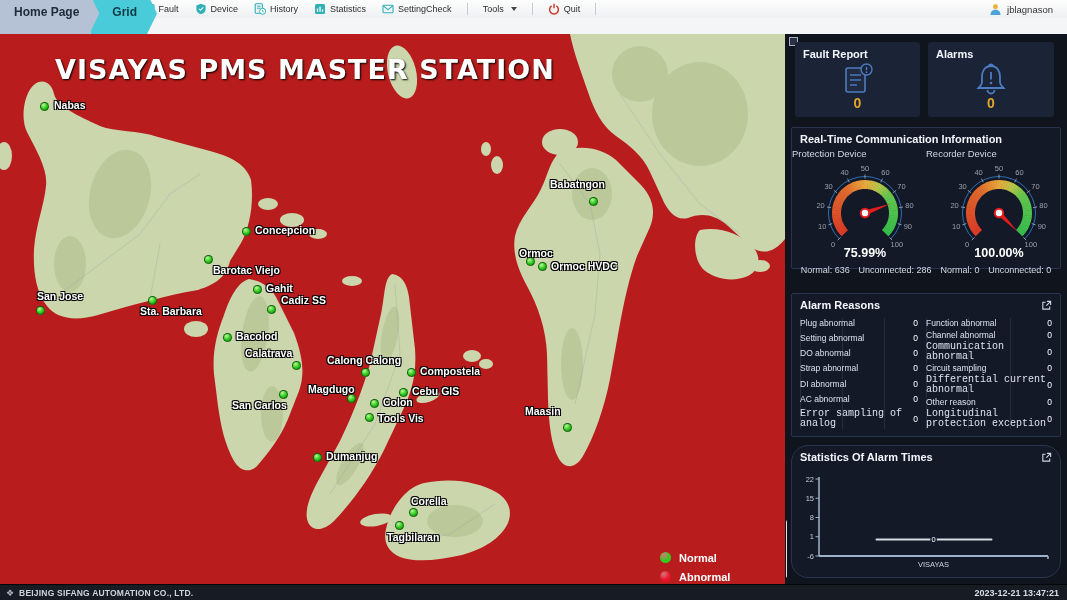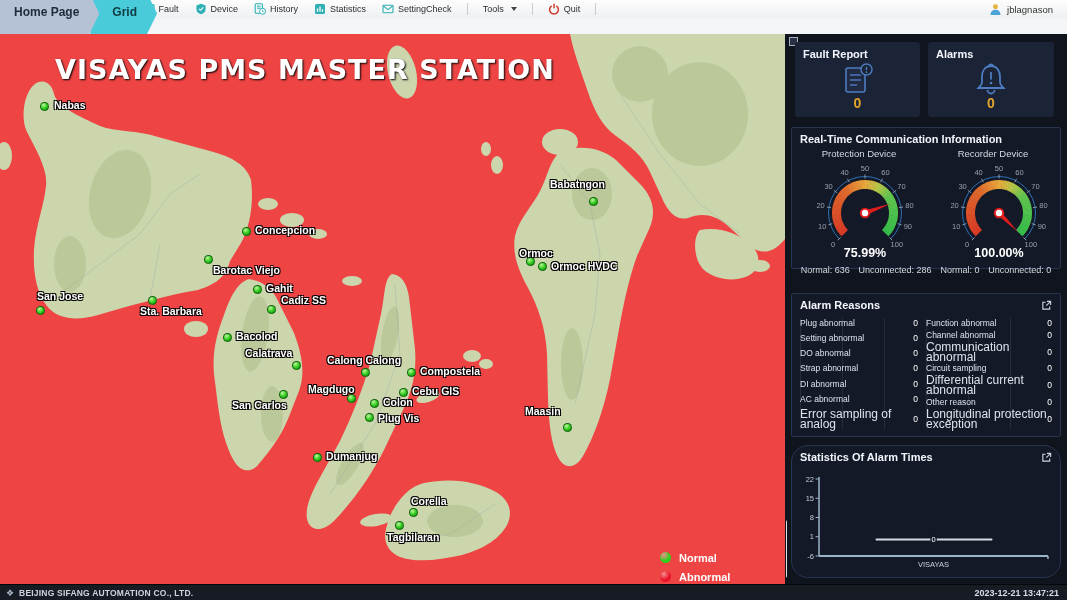--- a/index.html
+++ b/index.html
@@ -16,21 +16,21 @@
   #user-box{margin-left:auto;display:flex;align-items:center;gap:5px;padding-right:14px;font-size:9.5px;color:#333;}
   
   #tabbar{position:absolute;left:0;top:18px;width:1067px;height:16px;background:#f3f5f7;
     border-bottom:1px solid #6f94b5;display:flex;align-items:flex-end;}
   .tab{height:29px;line-height:15px;font-size:12px;font-weight:bold;padding:12px 20px 0 14px;
     clip-path:polygon(0 0,calc(100% - 10px) 0,100% 50%,calc(100% - 10px) 100%,0 100%);}
   .tab.home{background:#b5c1d5;color:#1e2b3a;z-index:2;position:relative;}
   .tab.grid{background:#49cbd9;color:#0e3a42;margin-left:-9px;padding-left:22px;z-index:1;position:relative;}
   
   #main{position:absolute;left:0;top:34px;width:1067px;height:550px;background:#0f141d;}
-  #map{position:absolute;left:0;top:0;width:785px;height:550px;background:#ef4444;overflow:hidden;}
+  #map{position:absolute;left:0;top:0;width:785px;height:550px;background:#b91c1c;overflow:hidden;}
   #map-title{position:absolute;left:55px;top:20px;font-family:"DejaVu Sans",sans-serif;
     font-weight:bold;font-size:27px;letter-spacing:1px;color:#fff;
     text-shadow:1px 1px 2px #000;white-space:nowrap;}
   .marker{position:absolute;width:9px;height:9px;border-radius:50%;
     border:1px solid rgba(6,66,4,.7);box-sizing:border-box;}
   .marker.normal{background:radial-gradient(circle at 35% 28%,#c3f59f,#3ed32b 45%,#17a50d 78%,#0b7a06);}
   .st-label{position:absolute;font-size:10.5px;font-weight:bold;color:#fff;white-space:nowrap;
     text-shadow:-1px -1px 0 #000,1px -1px 0 #000,-1px 1px 0 #000,1px 1px 0 #000;}
   #map-legend{position:absolute;left:660px;top:514px;font-size:11px;font-weight:bold;color:#fff;}
   .leg-row{display:flex;align-items:center;gap:8px;height:19px;}
@@ -42,32 +42,32 @@
   .card{position:absolute;top:8px;height:75px;background:#1b2336;border-radius:3px;}
   .card-title{position:absolute;left:8px;top:6px;font-size:11px;font-weight:bold;color:#f2f5fb;}
   .card-icon{position:absolute;left:50%;top:20px;transform:translateX(-50%);}
   .card-count{position:absolute;left:0;right:0;bottom:6px;text-align:center;
     font-size:14px;font-weight:bold;color:#e2a42c;}
   .sect{position:absolute;left:4px;width:270px;background:#131927;border:1px solid #2a3450;border-radius:2px;box-sizing:border-box;}
   .sect-title{position:absolute;left:8px;top:5px;font-size:11px;font-weight:bold;color:#f2f5fb;white-space:nowrap;}
   .ext-icon{position:absolute;right:8px;top:6px;}
   #rt-sect{top:93px;height:142px;}
   #rt-sublabels{position:absolute;left:0;top:20px;width:100%;display:flex;}
-  #rt-sublabels span{width:50%;text-align:center;font-size:9.5px;color:#d4dae4;}
+  #rt-sublabels span{width:50%;font-size:9.5px;color:#d4dae4;}
   #gauges{position:absolute;left:0;top:33px;}
   #rt-stats{position:absolute;left:0;top:137px;width:100%;display:flex;justify-content:space-evenly;
     font-size:9px;color:#d4dae4;white-space:nowrap;}
   #ar-sect{top:259px;height:144px;}
   #ar-body{position:absolute;left:8px;right:8px;top:24px;bottom:7px;display:flex;}
   #ar-grid{position:absolute;left:0;right:0;top:0;bottom:0;
     background:repeating-linear-gradient(90deg,rgba(165,180,205,.12) 0 1px,transparent 1px 42px);}
   .ar-col{width:50%;display:flex;flex-direction:column;justify-content:space-between;position:relative;}
   .ar-col.left{padding-right:8px;box-sizing:border-box;}
   .ar-row{display:flex;justify-content:space-between;font-size:8.5px;color:#dde3ed;line-height:10px;align-items:center;}
-  .ar-row .ar-label.small{font-size:12px;}
+  .ar-row .ar-label.small{font-size:10px;font-family:Liberation Mono, monospace;}
   .ar-val{color:#fff;}
   #stat-sect{top:411px;height:133px;border-radius:17px;}
   #stat-chart{position:absolute;left:0;top:24px;}
   
   #statusbar{position:absolute;left:0;top:584px;width:1067px;height:16px;background:#171b24;
     border-top:1px solid #04060a;display:flex;align-items:center;font-size:8.5px;color:#cdd4de;}
   #sb-logo{margin:0 5px 0 6px;color:#a8b6c6;font-size:9px;}
   #sb-time{margin-left:auto;padding-right:8px;font-weight:bold;color:#d7dde8;font-size:9px;}
   #sb-company{font-weight:bold;letter-spacing:.2px;}
 </style>
@@ -240,21 +240,21 @@
         <div class="st-label" style="left: 420px; top: 331px;">Compostela</div>
         <div class="marker normal" style="left: 347px; top: 360px;"></div>
         <div class="st-label" style="left: 308px; top: 349px;">Magdugo</div>
         <div class="marker normal" style="left: 399px; top: 354px;"></div>
         <div class="st-label" style="left: 412px; top: 351px;">Cebu GIS</div>
         <div class="marker normal" style="left: 279px; top: 356px;"></div>
         <div class="st-label" style="left: 232px; top: 365px;">San Carlos</div>
         <div class="marker normal" style="left: 370px; top: 365px;"></div>
         <div class="st-label" style="left: 383px; top: 362px;">Colon</div>
         <div class="marker normal" style="left: 365px; top: 379px;"></div>
-        <div class="st-label" style="left: 378px; top: 378px;">Plug Vis</div>
+        <div class="st-label" style="left: 378px; top: 378px;">Tools Vis</div>
         <div class="marker normal" style="left: 563px; top: 389px;"></div>
         <div class="st-label" style="left: 525px; top: 371px;">Maasin</div>
         <div class="marker normal" style="left: 313px; top: 419px;"></div>
         <div class="st-label" style="left: 326px; top: 416px;">Dumanjug</div>
         <div class="marker normal" style="left: 409px; top: 474px;"></div>
         <div class="st-label" style="left: 411px; top: 461px;">Corella</div>
         <div class="marker normal" style="left: 395px; top: 487px;"></div>
         <div class="st-label" style="left: 387px; top: 497px;">Tagbilaran</div>
         <div class="marker normal" style="left: 589px; top: 163px;"></div>
         <div class="st-label" style="left: 550px; top: 144px;">Babatngon</div>

